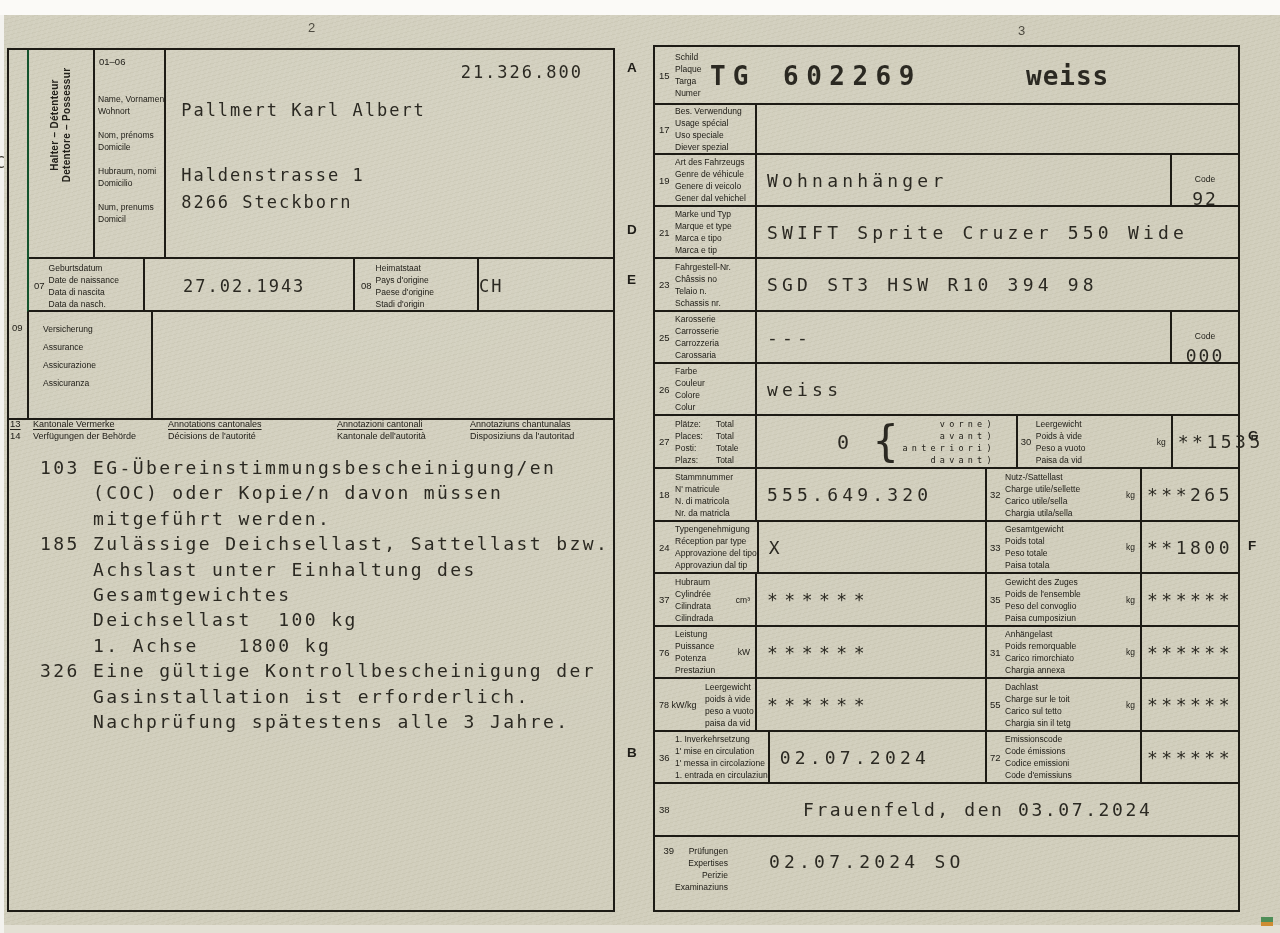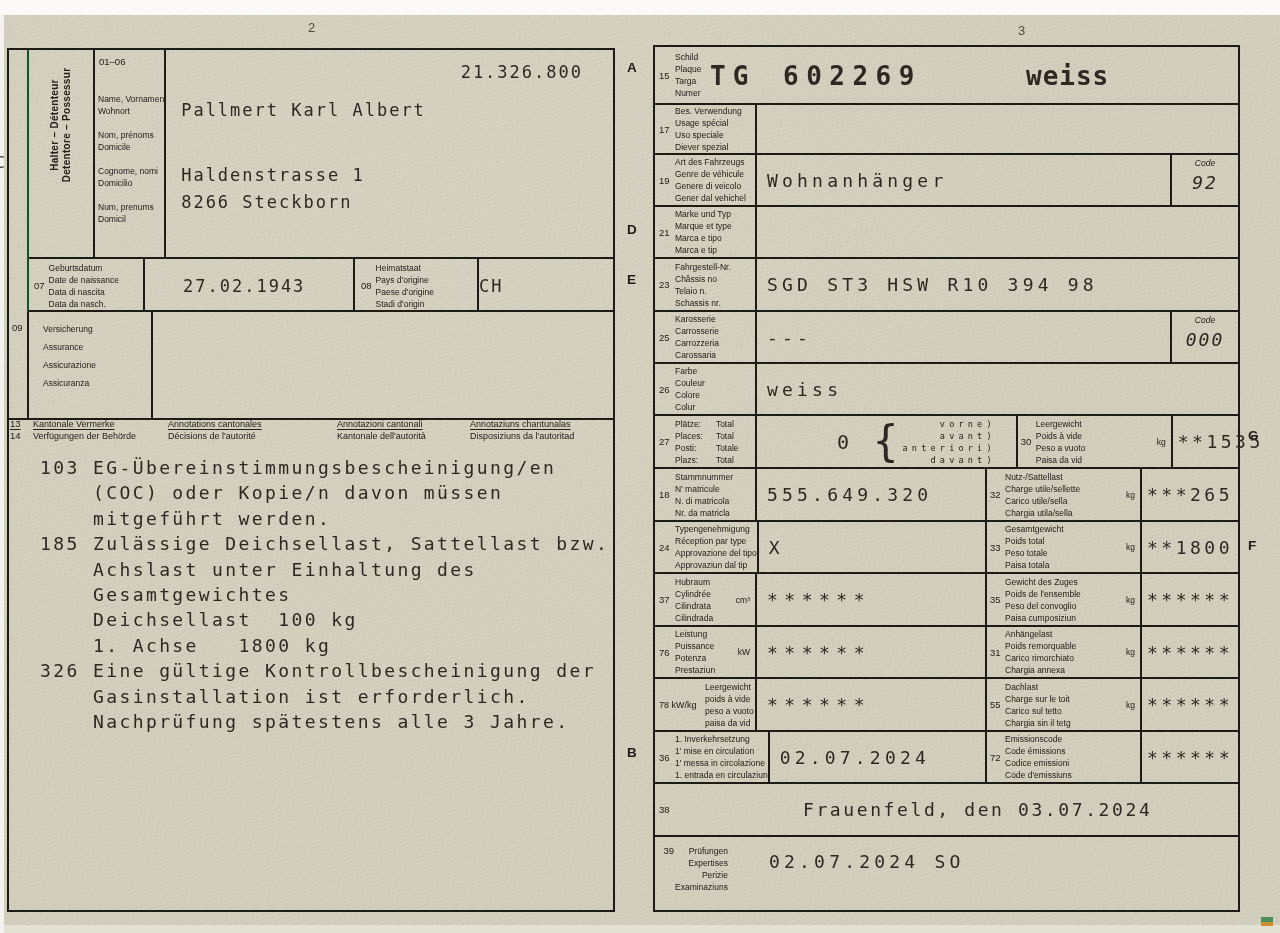--- a/index.html
+++ b/index.html
@@ -65,21 +65,21 @@
   .lc .num{flex:0 0 15px;margin-right:1px;}
   .lc .num78{flex:0 0 45px;font-size:9px;margin-right:1px;color:#22201a;}
   .unit{position:absolute;right:5px;top:50%;transform:translateY(-50%);font-size:8.5px;color:#22201a;}
   .val{flex:1;display:flex;align-items:center;padding-left:10px;font-size:18px;letter-spacing:4.2px;}
   .stars{letter-spacing:6.5px;}
   .wlab{flex:0 0 155px;border-left:2px solid #1d1b15;box-sizing:border-box;display:flex;
         align-items:center;padding-left:3px;position:relative;}
   .wlab .num{flex:0 0 14px;margin-right:1px;}
   .wval{flex:0 0 98px;border-left:2px solid #1d1b15;box-sizing:border-box;display:flex;
         align-items:center;justify-content:center;font-size:18px;letter-spacing:3.5px;}
-  .codebox{flex:0 0 68px;border-left:2px solid #1d1b15;box-sizing:border-box;text-align:center;padding-top:3px;font-style:italic;}
+  .codebox{flex:0 0 68px;border-left:2px solid #1d1b15;box-sizing:border-box;text-align:center;padding-top:19px;}
   .codelbl{font-size:8.5px;color:#22201a;}
   .codeval{font-size:18px;letter-spacing:2px;margin-top:4px;}
   .plate{position:absolute;font-weight:bold;font-size:26px;top:14px;}
   .plate.canton{left:55px;letter-spacing:7px;}
   .plate.number{left:128px;letter-spacing:7.5px;}
   .plate.color{left:371px;letter-spacing:1px;}
   .zero{font-size:20px;margin-left:70px;letter-spacing:0;}
   .brace{font-size:42px;font-weight:200;margin-left:24px;color:#2b2922;
          font-family:"DejaVu Sans Mono",monospace;line-height:0;}
   .front{margin-left:auto;margin-right:20px;text-align:right;}
@@ -112,21 +112,21 @@
 Detentore – Possessur</div>
         </div>
         <div class="labelcol01">
           <div class="fieldnum0106">01–06</div>
           <div class="lbl">Name, Vornamen
 Wohnort
 
 Nom, prénoms
 Domicile
 
-Cognome, nomi
+Hubraum, nomi
 Domicilio
 
 Num, prenums
 Domicil</div>
         </div>
         <div class="hvalues">
           <div class="serial mono">21.326.800</div>
           <div class="hname mono">Pallmert Karl Albert</div>
           <div class="hstreet mono">Haldenstrasse 1</div>
           <div class="hcity mono">8266 Steckborn</div>
@@ -247,20 +247,21 @@
       </div>
 
       <div class="row" style="height:52px;">
         <div class="lc">
           <span class="num">21</span>
           <span class="lbl">Marke und Typ
 Marque et type
 Marca e tipo
 Marca e tip</span>
         </div>
+        <div class="val mono">SWIFT Sprite Cruzer 550 Wide</div>
       </div>
 
       <div class="row" style="height:53px;">
         <div class="lc">
           <span class="num">23</span>
           <span class="lbl">Fahrgestell-Nr.
 Châssis no
 Telaio n.
 Schassis nr.</span>
         </div>

